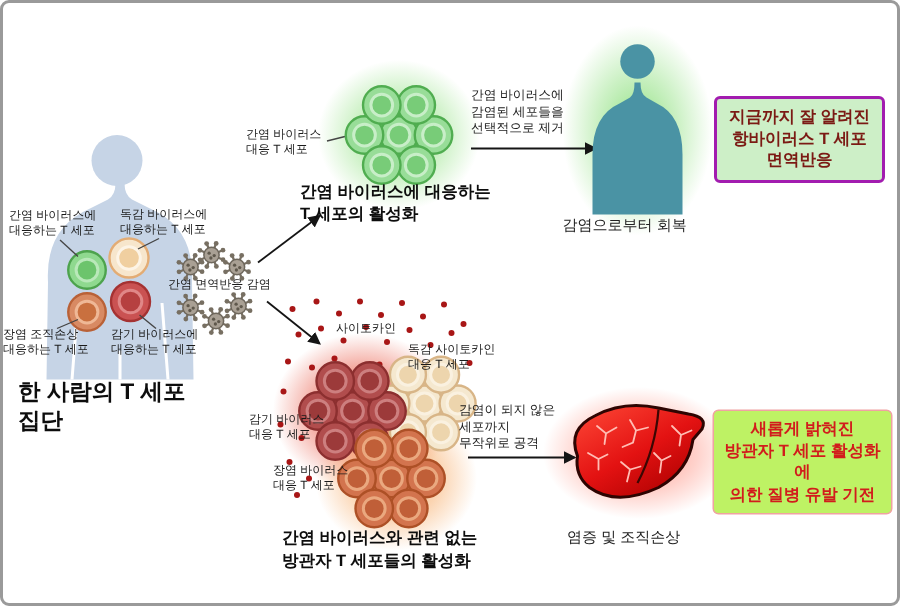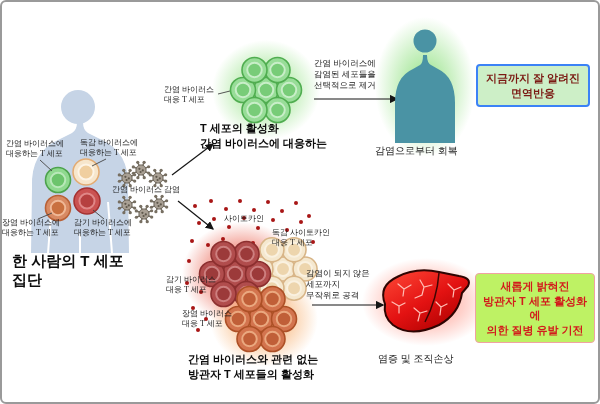--- a/index.html
+++ b/index.html
@@ -3,32 +3,32 @@
 <meta charset="utf-8">
 <style>
   html,body{margin:0;padding:0;background:#fff;}
   .canvas{
     width:600px;height:404px;position:relative;background:#ffffff;
     border:2px solid #9a9a9a;border-radius:6px;box-sizing:border-box;
     font-family:"Liberation Sans","DejaVu Sans",sans-serif;color:#111;overflow:hidden;
   }
   .art{position:absolute;left:0;top:0;}
   .lbl{position:absolute;text-align:left;color:#1a1a1a;}
-  .sm{font-size:8px;line-height:1.28;font-family:Liberation Serif, serif;}
+  .sm{font-size:8px;line-height:1.28;}
   .md{font-size:10px;line-height:1.3;color:#222;}
   .cap{font-size:11px;font-weight:bold;line-height:1.35;color:#0d0d0d;}
   .title{font-size:15px;font-weight:bold;color:#0d0d0d;}
   .left-align{text-align:left;}
   .ln{display:block;}
   .box{
     position:absolute;box-sizing:border-box;text-align:center;
     font-weight:bold;font-size:11px;line-height:1.32;
     padding:5px 3px;border-radius:4px;
   }
-  .box-known{background:#cdefc7;border:2px solid #3b82f6;color:#7b1a14;}
+  .box-known{background:#cdefc7;border:2px solid #a21caf;color:#7b1a14;}
   .box-new{background:#bef264;border:1.5px solid #f0a2a2;color:#d21c1c;}
 </style>
 </head>
 <body>
 
 <div class="canvas">
 
   <svg class="art" width="600" height="404" viewBox="0 0 600 404">
     <defs>
       <marker id="ah" viewBox="0 0 10 10" refX="8.5" refY="5" markerWidth="7" markerHeight="7" orient="auto">
@@ -360,48 +360,49 @@
 
   <div class="lbl sm" style="left:4px;top:137px;width:66px">
     <span class="ln">간염 바이러스에</span>
     <span class="ln">대응하는 T 세포</span>
   </div>
   <div class="lbl sm" style="left:78px;top:136px;width:66px">
     <span class="ln">독감 바이러스에</span>
     <span class="ln">대응하는 T 세포</span>
   </div>
   <div class="lbl sm" style="left:0px;top:216px;width:70px">
-    <span class="ln">장염 바이러스에</span>
+    <span class="ln">장염 조직손상</span>
     <span class="ln">대응하는 T 세포</span>
   </div>
   <div class="lbl sm" style="left:72px;top:216px;width:70px">
     <span class="ln">감기 바이러스에</span>
     <span class="ln">대응하는 T 세포</span>
   </div>
   <div class="lbl title" style="left:10px;top:250px;width:128px">한 사람의 T 세포 집단</div>
 
-  <div class="lbl sm" style="left:110px;top:183px;width:76px">간염 바이러스 감염</div>
+  <div class="lbl sm" style="left:110px;top:183px;width:76px">간염 면역반응 감염</div>
 
   <div class="lbl sm" style="left:162px;top:83px;width:54px">
     <span class="ln">간염 바이러스</span>
     <span class="ln">대응 T 세포</span>
   </div>
   <div class="lbl cap" style="left:198px;top:119px;width:134px">
+    <span class="ln">간염 바이러스에 대응하는</span>
     <span class="ln">T 세포의 활성화</span>
-    <span class="ln">간염 바이러스에 대응하는</span>
   </div>
   <div class="lbl sm left-align" style="left:312px;top:56px;width:92px;font-size:8.5px">
     <span class="ln">간염 바이러스에</span>
     <span class="ln">감염된 세포들을</span>
     <span class="ln">선택적으로 제거</span>
   </div>
   <div class="lbl md" style="left:373px;top:142px;width:108px">감염으로부터 회복</div>
 
   <div class="box box-known" style="left:474px;top:62px;width:114px">
     <span class="ln">지금까지 잘 알려진</span>
+    <span class="ln">항바이러스 T 세포</span>
     <span class="ln">면역반응</span>
   </div>
 
   <div class="lbl sm" style="left:222px;top:212px;width:64px">사이토카인</div>
 
   <div class="lbl sm" style="left:270px;top:226px;width:64px">
     <span class="ln">독감 사이토카인</span>
     <span class="ln">대응 T 세포</span>
   </div>
   <div class="lbl sm" style="left:164px;top:273px;width:56px">

